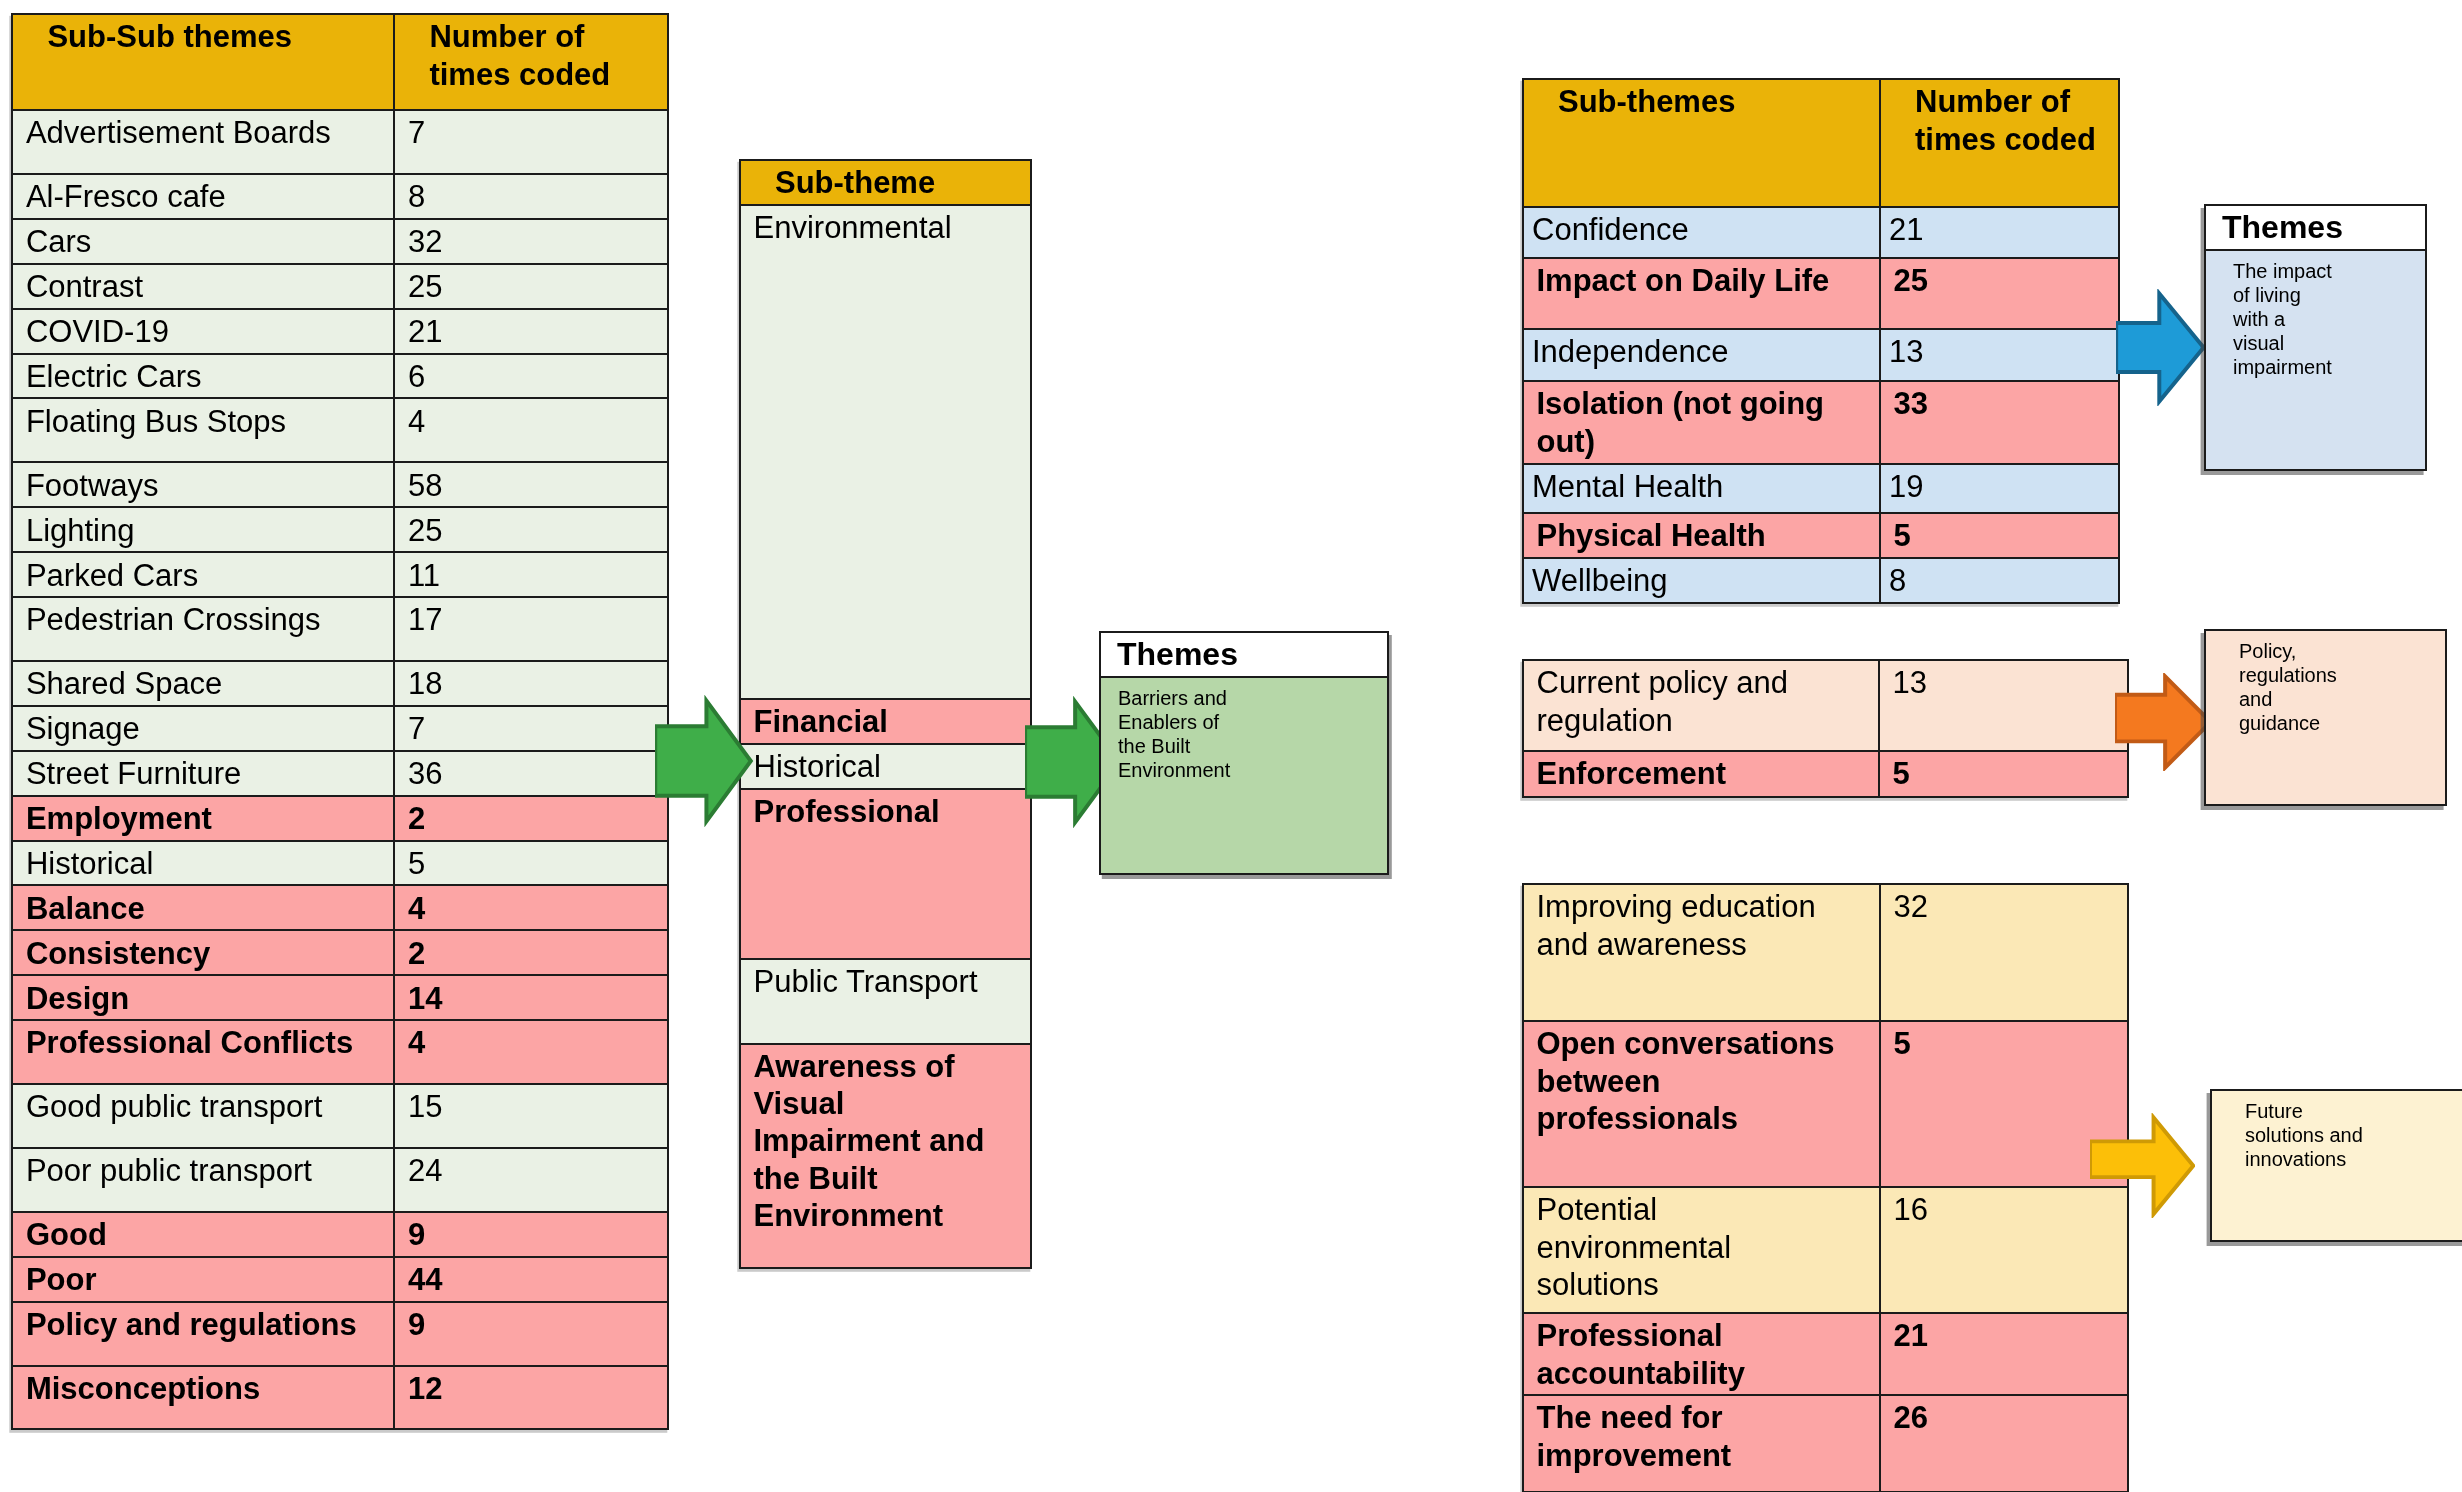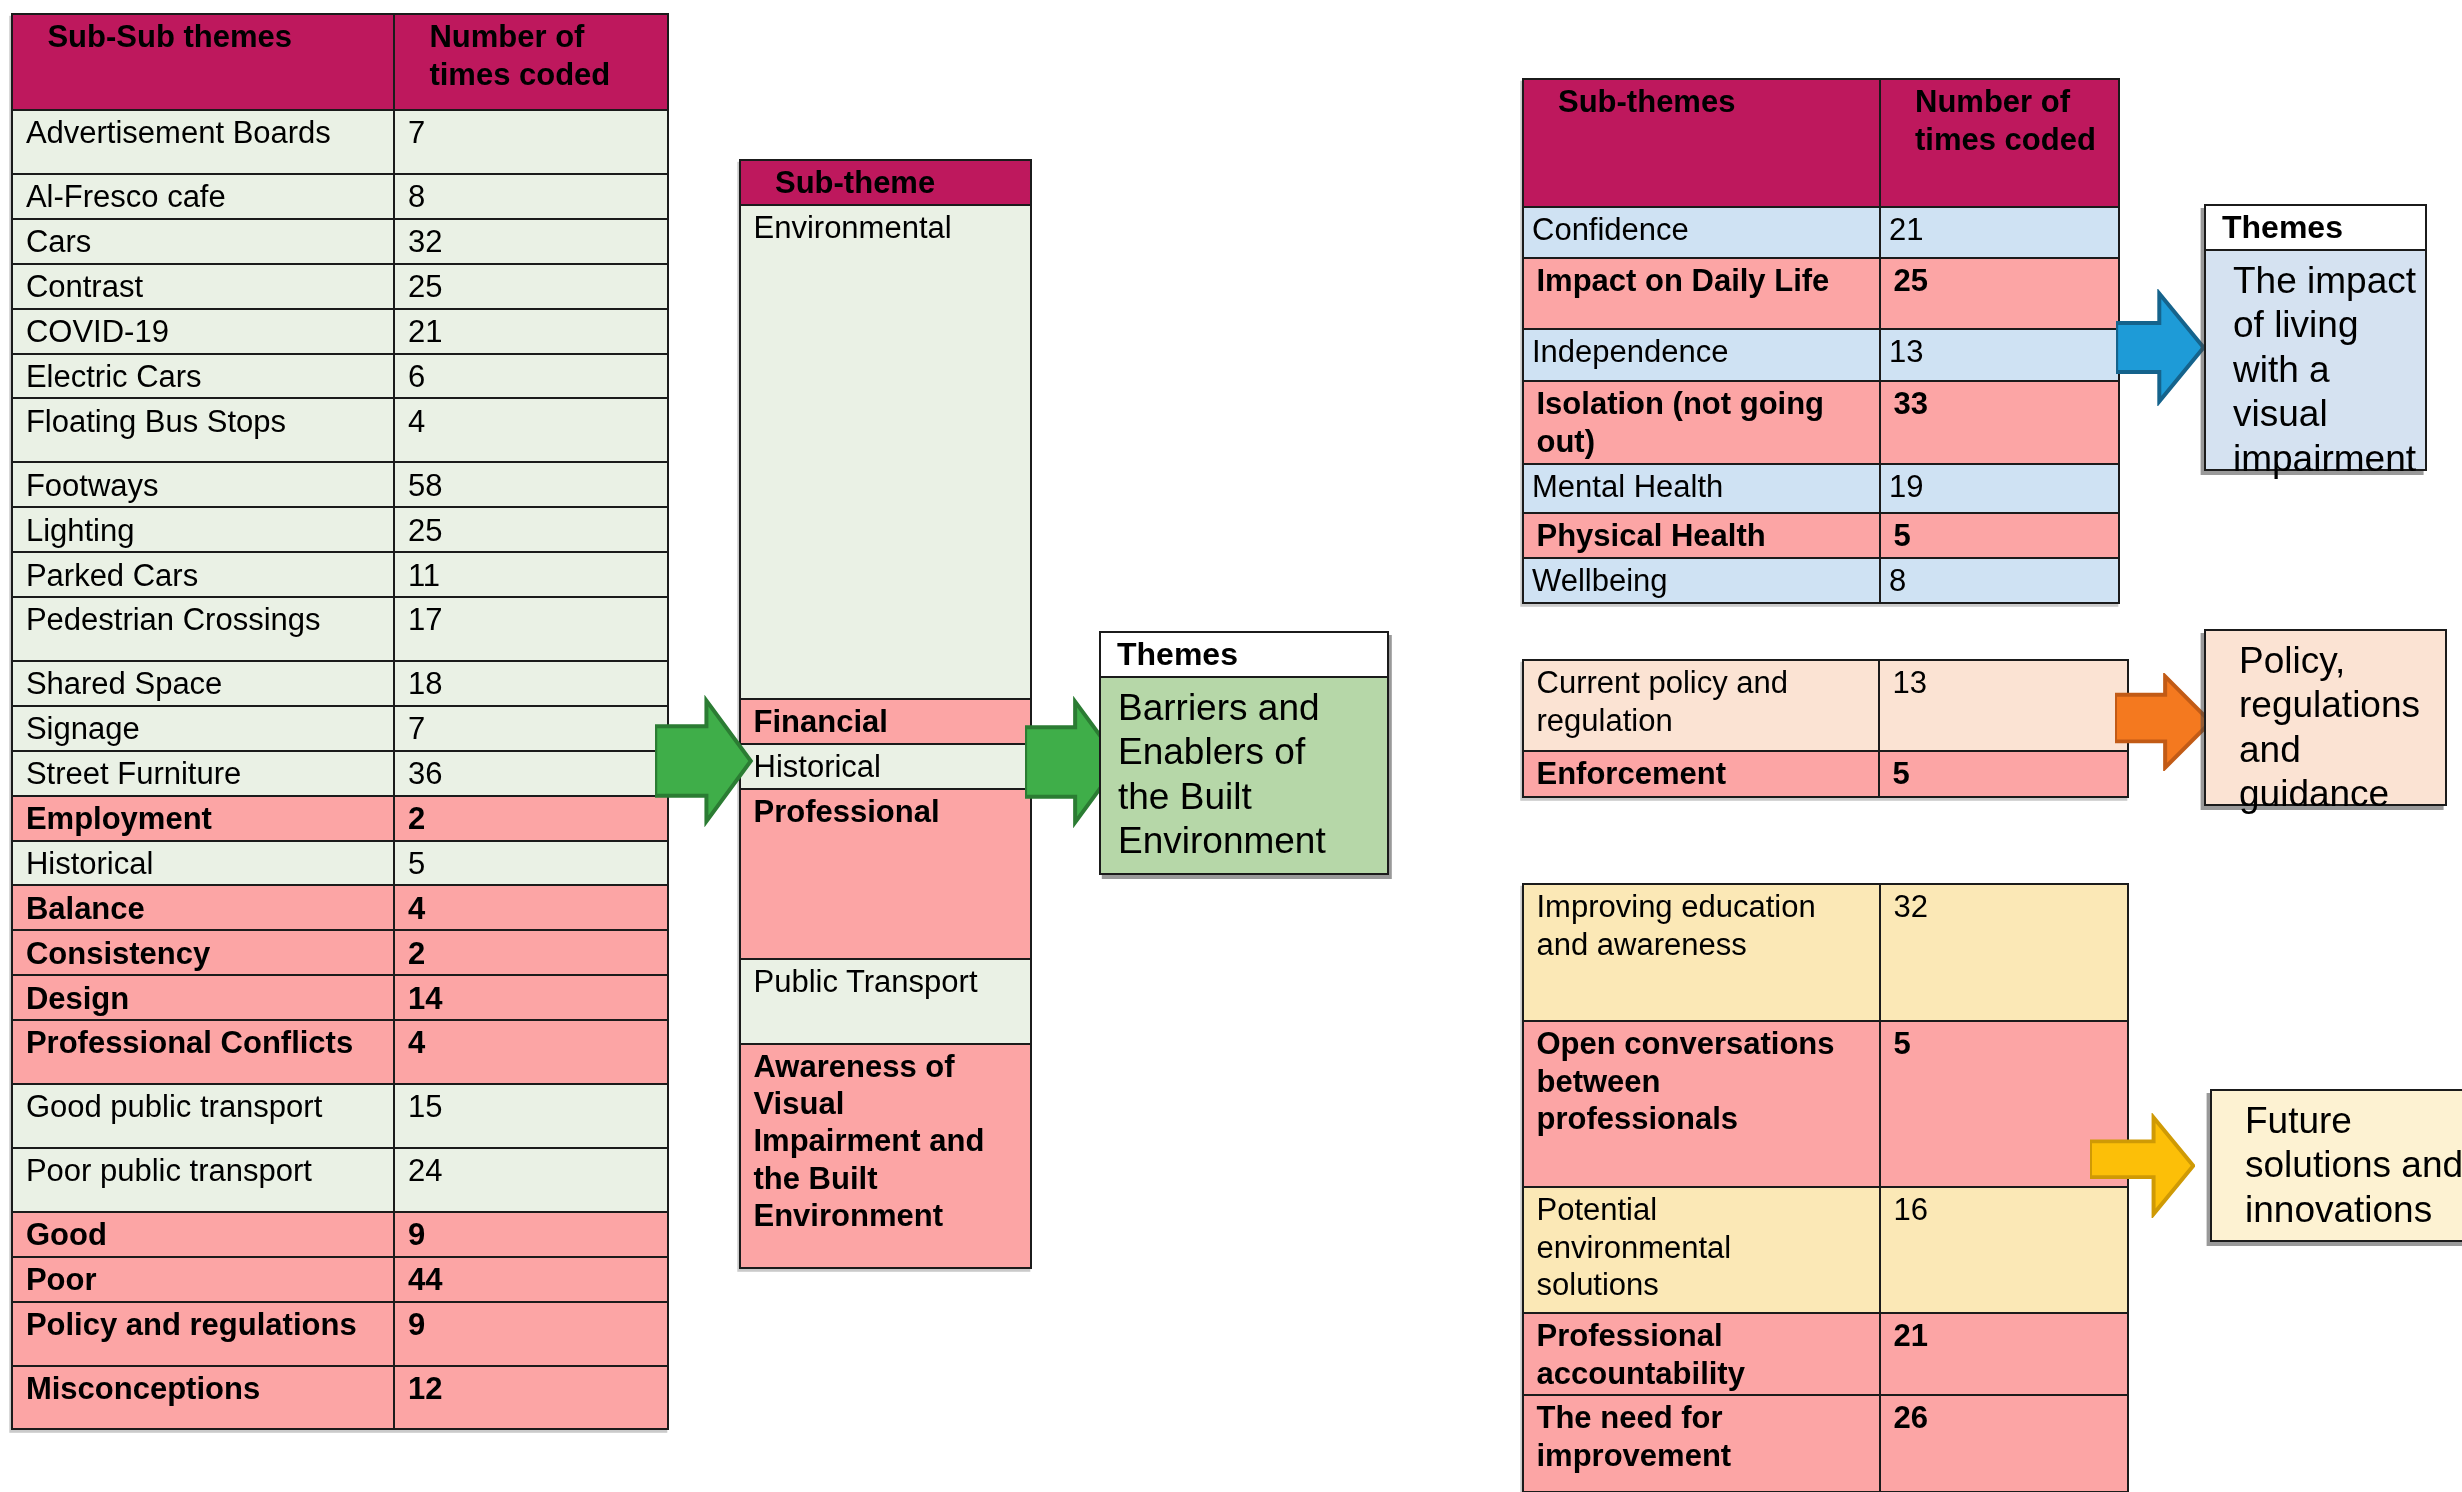--- a/index.html
+++ b/index.html
@@ -12,35 +12,35 @@
   
   .tbl{position:absolute;z-index:1;}
   .tbl table{border-collapse:collapse;table-layout:fixed;width:100%;
     box-shadow:-1.7px 2.8px 0 rgba(80,80,80,0.30);}
   .tbl th,.tbl td{
     border:2.3px solid #1b1b1b;vertical-align:top;text-align:left;
     padding:3.4px 5.7px 2.3px 12.5px;font-size:31px;line-height:1.2;
     white-space:pre-line;overflow:hidden;background:#fff;
   }
   .tbl th{font-weight:bold;border-bottom-width:2.8px;}
-  .tbl thead th{background:#be185d;padding-left:34px;}
+  .tbl thead th{background:#eab308;padding-left:34px;}
   tr.g td{background:#eaf1e5;}
   tr.w td{background:#fca5a5;font-weight:bold;}
   tr.b td{background:#cfe2f3;padding-left:8px;}
   tr.p td{background:#fbe3d3;}
   tr.y td{background:#fbe8b6;}
   
   .box{position:absolute;z-index:6;border:2.3px solid #1b1b1b;background:#fff;
     box-shadow:-3.4px 4px 0 rgba(70,70,70,0.55);}
   .box .box-header{
     font-weight:bold;font-size:32px;line-height:1.2;padding:2.3px 5.7px 2.3px 16px;
     border-bottom:2.3px solid #1b1b1b;background:#fff;
   }
   .box .box-body{
-    font-size:37px;line-height:1.2;padding:8px 9px 5.7px 27px;white-space:pre-line;
+    font-size:20px;line-height:1.2;padding:8px 9px 5.7px 27px;white-space:pre-line;
   }
   .box-shadow-r{box-shadow:2.8px 4px 0 rgba(70,70,70,0.55);}
   #built-env-box .box-body{background:#b6d7a8;height:195px;padding-left:17px;}
   #impact-box .box-body{background:#d5e2f1;height:218px;}
   #policy-box{background:#fbe3d3;}
   #policy-box .box-body{padding-left:33px;}
   #future-box{background:#fdf2d2;}
   #future-box .box-body{padding-left:33px;}
   
   .arrow{position:absolute;z-index:5;}

